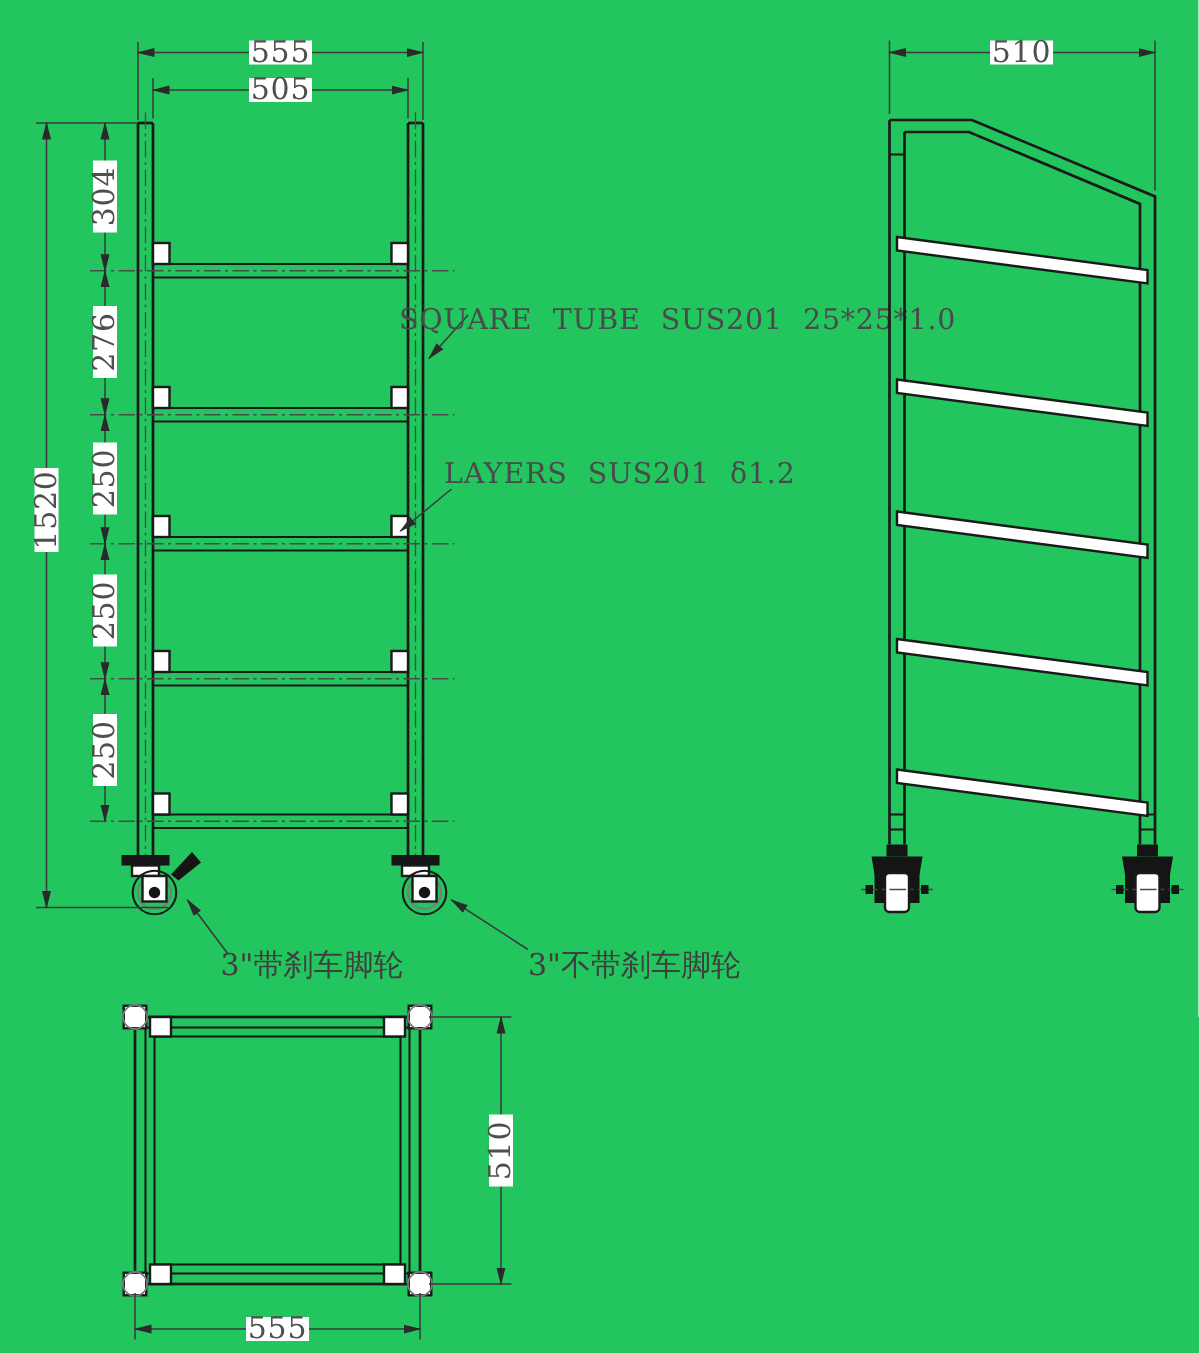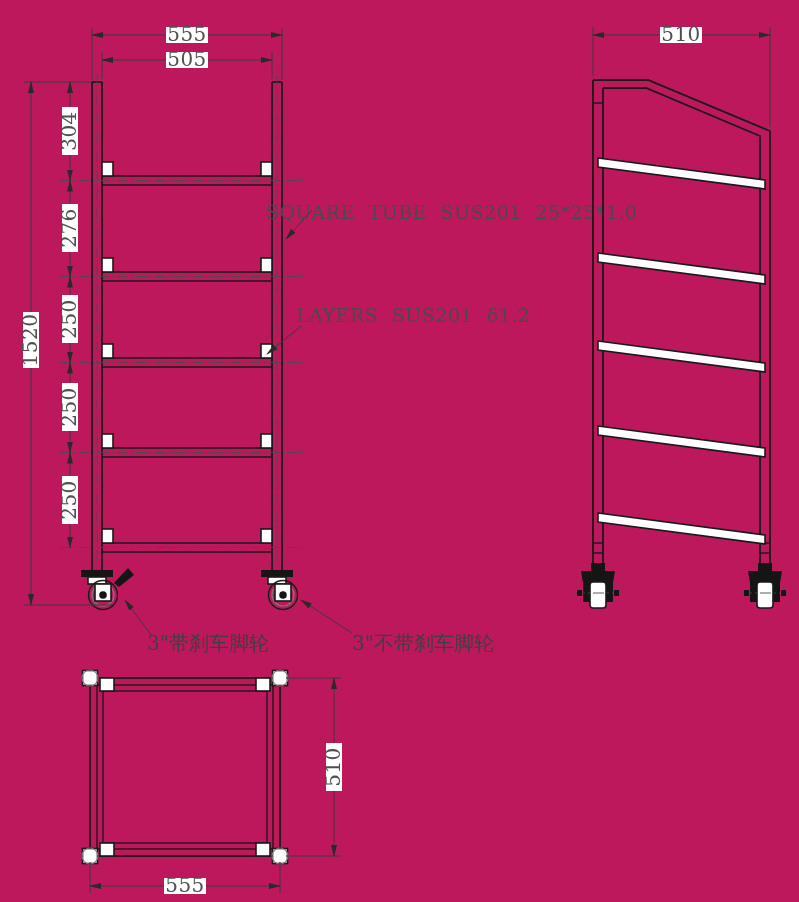--- a/index.html
+++ b/index.html
@@ -1,16 +1,16 @@
 <!DOCTYPE html>
 <html><head>
 <meta charset="utf-8">
 <style>
   html,body{margin:0;padding:0;background:#ffffff;}
-  .page{width:799px;height:902px;background:#be185d;position:relative;overflow:hidden;}
+  .page{width:799px;height:902px;background:#22c55e;position:relative;overflow:hidden;}
   svg{display:block;}
   .obj{stroke:#1a1a1a;stroke-width:1.8;fill:none;}
   .obj-thin{stroke:#1a1a1a;stroke-width:1.4;fill:none;}
   .fillb{fill:#151515;stroke:none;}
   .wfill{fill:#ffffff;stroke:#1a1a1a;stroke-width:1.6;}
   .dimline{stroke:#3a3a3a;stroke-width:1;fill:none;}
   .extline{stroke:#3a3a3a;stroke-width:1;fill:none;}
   .cline{stroke:#4a4a4a;stroke-width:0.9;fill:none;stroke-dasharray:11 3 2 3;}
   .leader{stroke:#3a3a3a;stroke-width:1;fill:none;}
   .mask{fill:#ffffff;stroke:none;}

